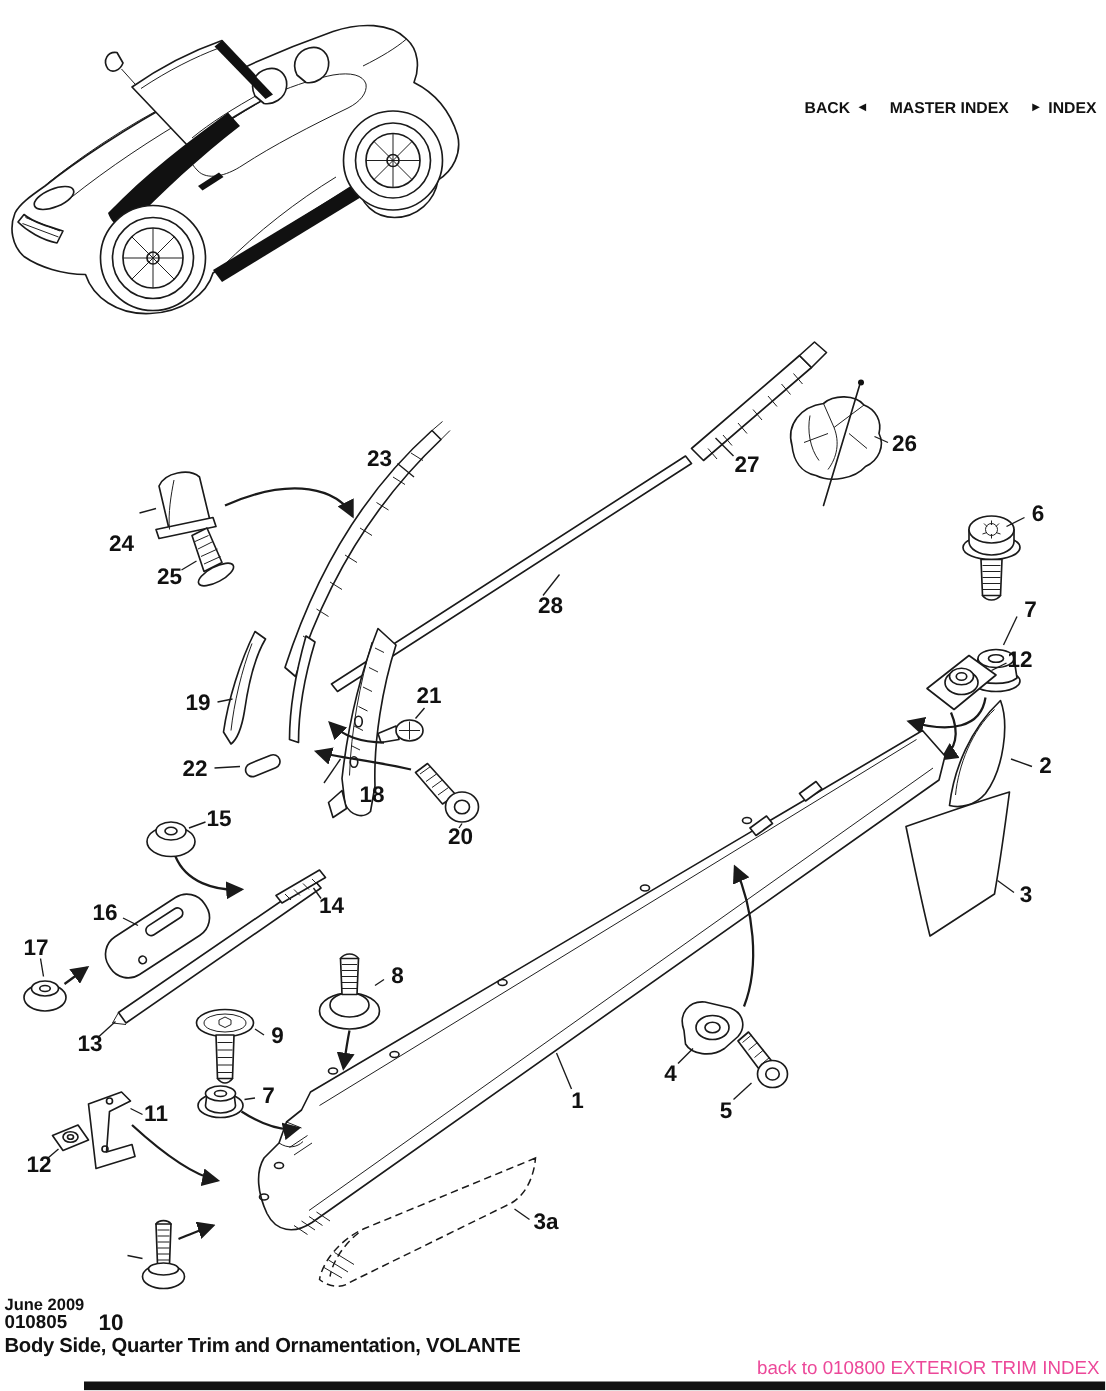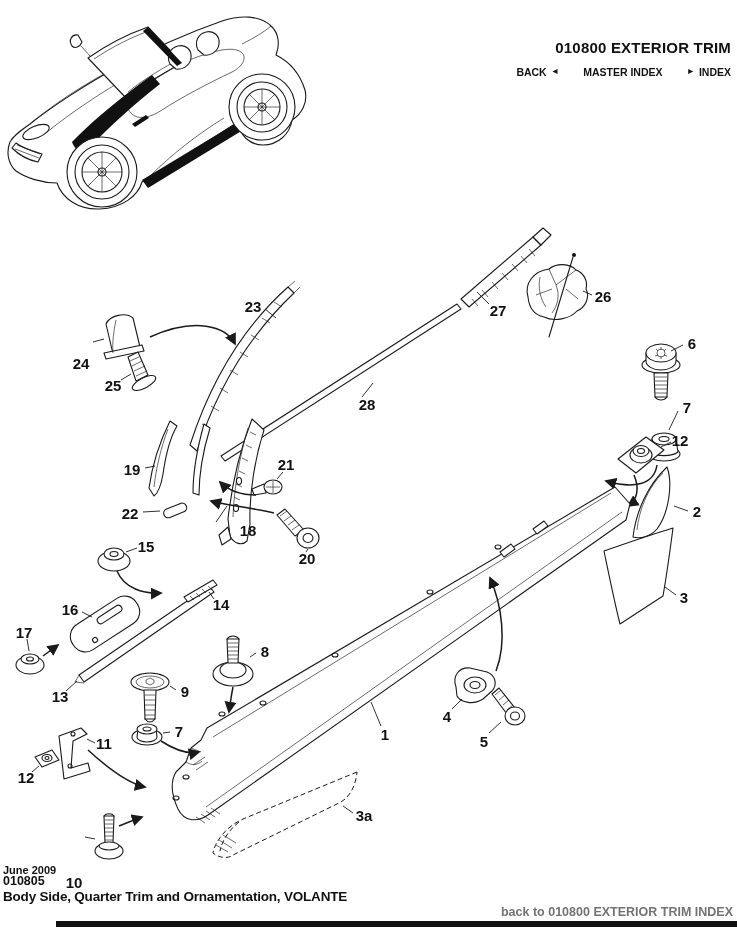--- a/index.html
+++ b/index.html
@@ -4,40 +4,40 @@
 <style>
   html,body{margin:0;padding:0;background:#fff;}
   .page{position:relative;width:737px;height:927px;background:#fff;overflow:hidden;
         font-family:"Liberation Sans",sans-serif;color:#111;}
   svg{display:block;}
   
   .logo-wrap{position:absolute;top:0;right:4px;}
   .logo-db{font:italic 900 42px "Liberation Sans",sans-serif;letter-spacing:-4px;fill:#111;}
   .logo-s{font:italic 900 50px "Liberation Sans",sans-serif;fill:#fff;stroke:#111;stroke-width:2.2px;}
   .section-title{position:absolute;top:39px;right:6px;font-size:15px;font-weight:bold;letter-spacing:.2px;}
-  .nav{position:absolute;top:66px;right:6px;display:flex;gap:24px;font-size:10.5px;font-weight:bold;}
+  .nav{position:absolute;top:66px;right:6px;display:flex;gap:14px;font-size:10.5px;font-weight:bold;}
   .nav a{color:#111;text-decoration:none;display:flex;gap:4px;align-items:center;}
   .nav .arr{font-size:8.5px;position:relative;top:-1px;}
   
   .diagram{position:absolute;left:0;top:225px;}
   .car{position:absolute;left:2px;top:2px;}
   .ln{fill:none;stroke:#1a1a1a;stroke-width:1.1;stroke-linecap:round;stroke-linejoin:round;}
   .fw{fill:#fff;stroke:#1a1a1a;stroke-width:1.1;stroke-linecap:round;stroke-linejoin:round;}
   .thin{fill:none;stroke:#1a1a1a;stroke-width:.65;}
   .ink{fill:#111;stroke:none;}
   .leader{stroke:#1a1a1a;stroke-width:.9;fill:none;}
   .arrow{stroke:#1a1a1a;stroke-width:1.5;fill:none;marker-end:url(#ah);}
   .dashed{fill:none;stroke:#1a1a1a;stroke-width:1;stroke-dasharray:5 3;}
   
   .callout{position:absolute;transform:translate(-50%,-50%);font-size:15px;font-weight:bold;white-space:nowrap;}
   
   .footer-num{position:absolute;left:3px;top:874px;font-size:12.5px;font-weight:bold;}
   .footer-title{position:absolute;left:3px;top:889px;font-size:13.5px;font-weight:bold;letter-spacing:-.2px;}
   .footer-date{position:absolute;left:3px;top:864px;font-size:11px;font-weight:bold;}
-  .footer-link{position:absolute;right:4px;top:905px;font-size:12.5px;font-weight:bold;color:#737373;text-decoration:none;}
+  .footer-link{position:absolute;right:4px;top:905px;font-size:12.5px;font-weight:normal;color:#ec4899;text-decoration:none;}
   .footer-bar{position:absolute;left:56px;right:0;top:921px;height:6px;background:#111;}
 </style>
 </head>
 <body>
 
 <div class="page">
 
   <svg class="car" width="330" height="214" viewBox="0 0 330 214">
     <g>
       <path class="ln" d="M8,140 C4,150 6,162 14,169 C24,176 40,181 55,181 C60,196 76,208 98,207 C120,206 136,194 140,180 L146,176 C176,158 208,138 236,120 C238,134 248,143 261,143 C276,143 288,132 290,118 C300,112 306,100 303,88 C298,72 288,60 274,53 C278,43 277,31 269,24 C258,13 238,13 220,19 C186,31 148,48 116,65 C84,82 48,106 28,122 C18,129 11,134 8,140 Z"></path>
@@ -66,21 +66,20 @@
     </g>
     <g>
       <circle class="fw" cx="260" cy="105" r="33"></circle>
       <circle class="ln" cx="260" cy="105" r="25"></circle>
       <circle class="ln" cx="260" cy="105" r="18"></circle>
       <circle class="fw" cx="260" cy="105" r="4"></circle>
       <path class="thin" d="M260,87 L260,123 M242,105 L278,105 M247,92 L273,118 M247,118 L273,92"></path>
     </g>
   </svg>
 
-  <div class="section-title">010800 EXTERIOR TRIM</div>
   <div class="nav">
     <a href="#">
         <span>BACK</span>
         <span class="arr">◄</span>
       </a>
     <a href="#">
         <span>MASTER INDEX</span>
       </a>
     <a href="#">
         <span class="arr">►</span>

